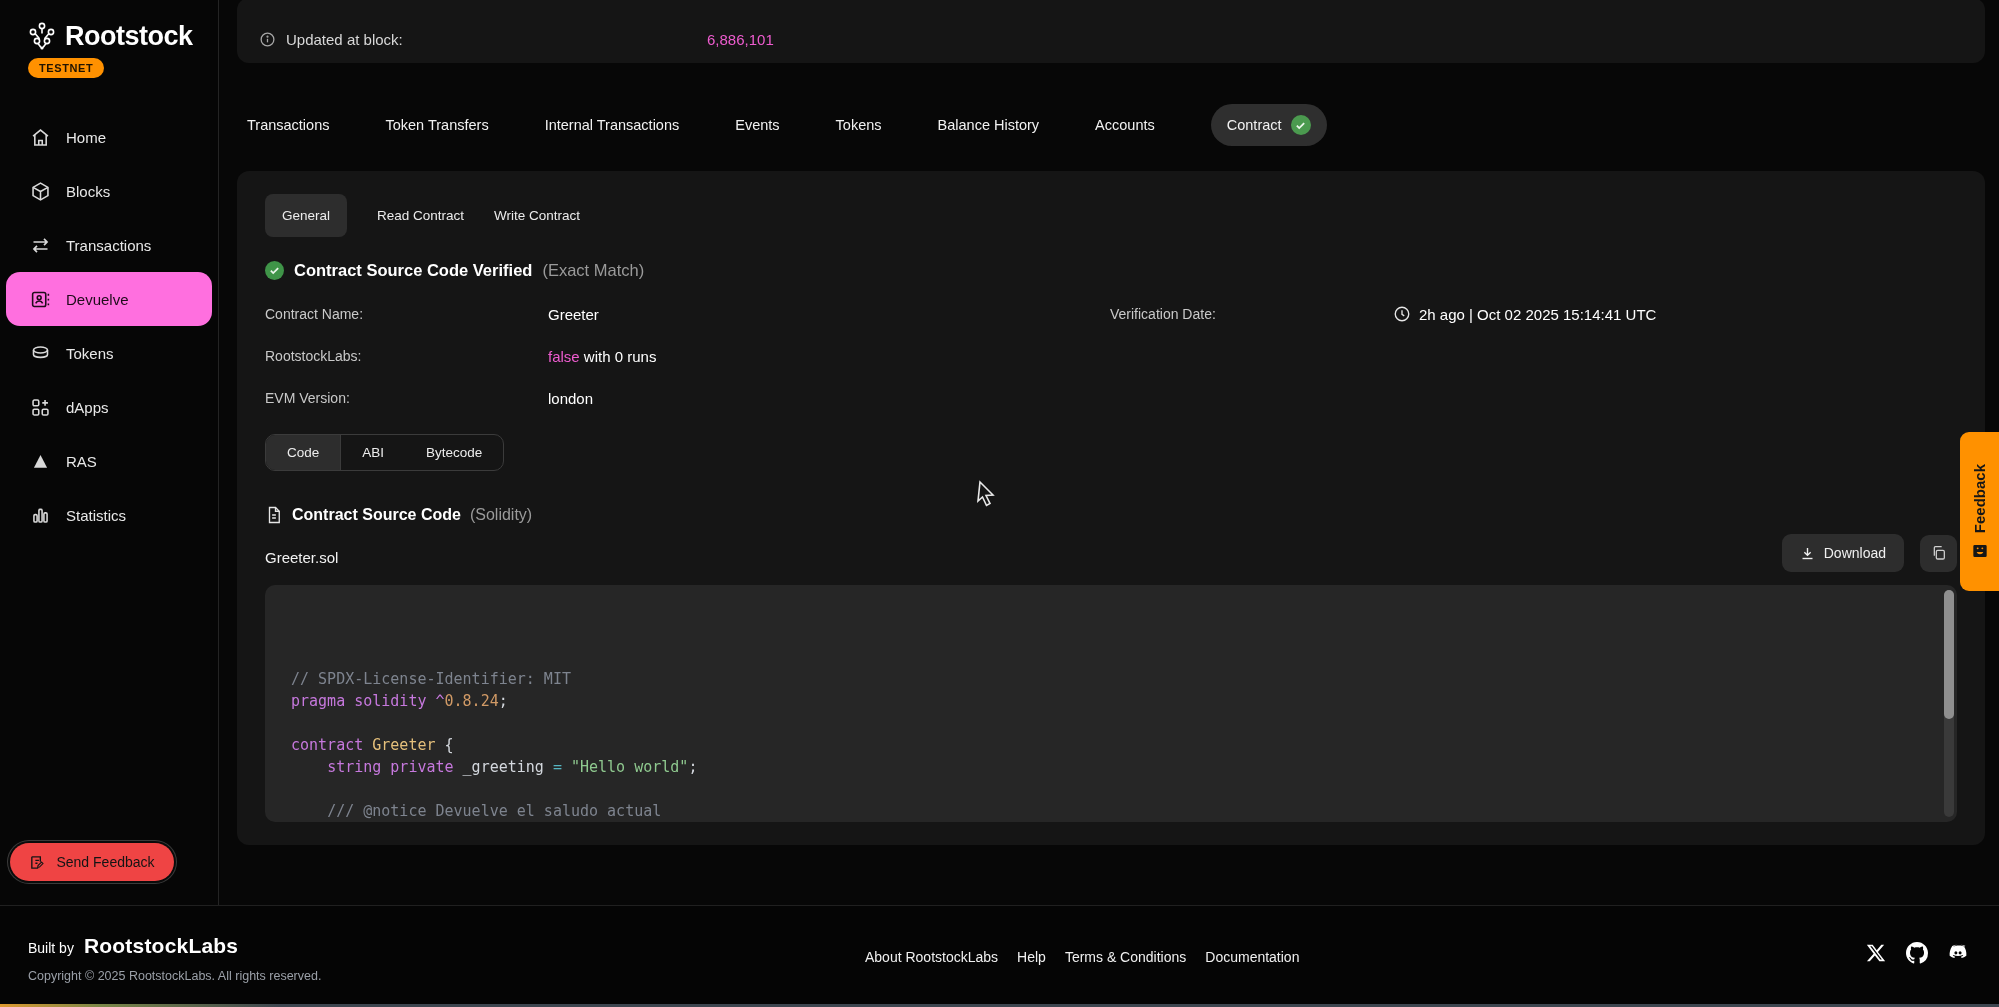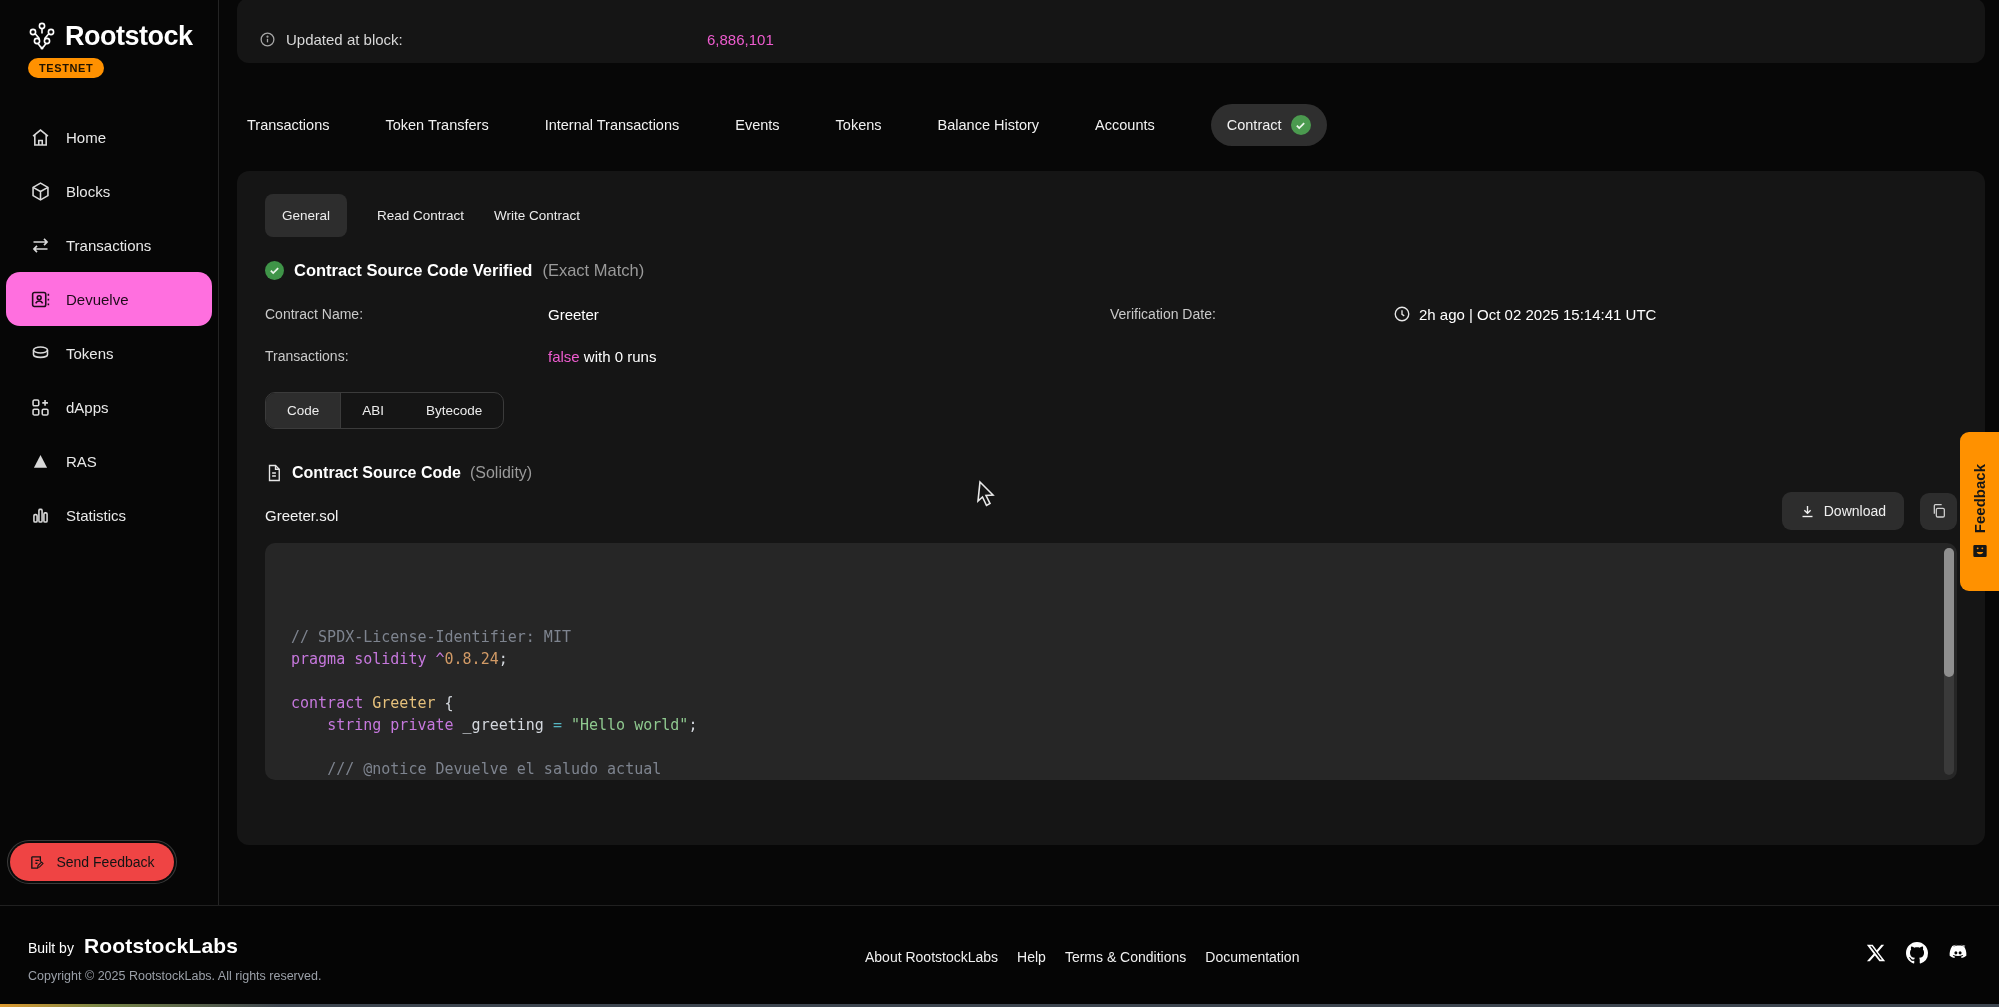--- a/index.html
+++ b/index.html
@@ -270,23 +270,29 @@
 
       <div class="details">
         <div id="details-left">
             <div class="detail-row">
               <span class="detail-label">Contract Name:</span>
               <span class="detail-value">
                 <span><span>Greeter</span></span>
               </span>
             </div>
             <div class="detail-row">
-              <span class="detail-label">Transactions:</span>
+              <span class="detail-label">RootstockLabs:</span>
               <span class="detail-value">
                 <span><span class="pink">false</span><span> with 0 runs</span></span>
+              </span>
+            </div>
+            <div class="detail-row">
+              <span class="detail-label">EVM Version:</span>
+              <span class="detail-value">
+                <span><span>london</span></span>
               </span>
             </div>
           </div>
         <div id="details-right">
             <div class="detail-row">
               <span class="detail-label">Verification Date:</span>
               <span class="detail-value">
                 <span class="clock-ico">
                   <svg viewBox="0 0 24 24" fill="none" stroke="currentColor" stroke-width="1.8">
                     <circle cx="12" cy="12" r="9"></circle>

